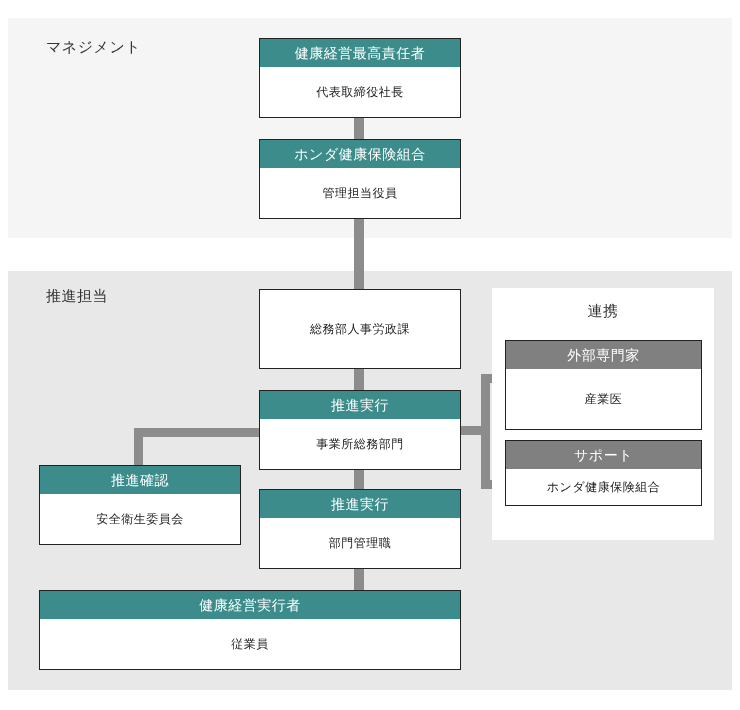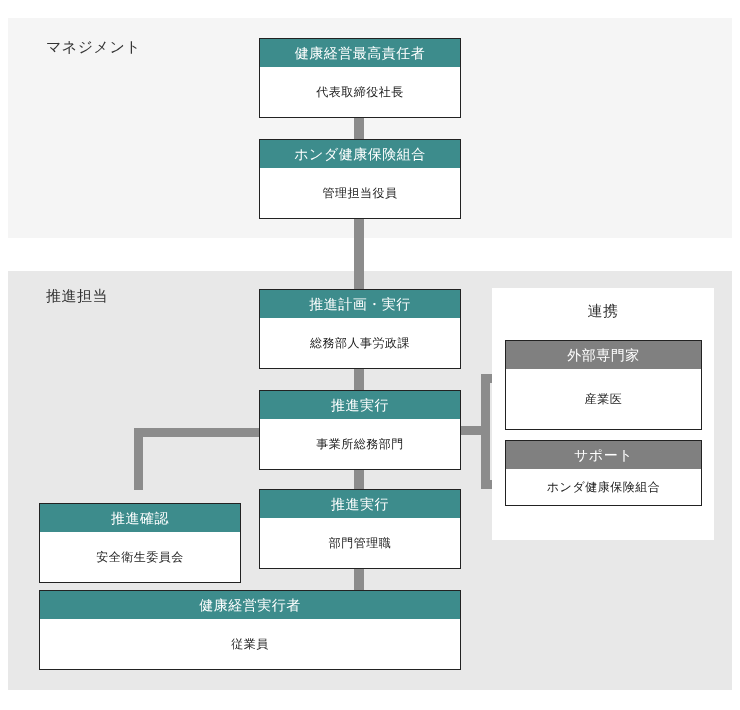--- a/index.html
+++ b/index.html
@@ -149,30 +149,29 @@
     <div class="node-head teal">健康経営最高責任者</div>
     <div class="node-body">代表取締役社長</div>
   </div>
 
   <div class="node-box" style="left:259px; top:139px; width:202px; height:80px;">
     <div class="node-head teal">ホンダ健康保険組合</div>
     <div class="node-body">管理担当役員</div>
   </div>
 
   <div class="node-box" style="left:259px; top:289px; width:202px; height:80px;">
-    <div class="node-head teal">推進計画・実行</div>
     <div class="node-body">総務部人事労政課</div>
   </div>
 
   <div class="node-box" style="left:259px; top:390px; width:202px; height:80px;">
     <div class="node-head teal">推進実行</div>
     <div class="node-body">事業所総務部門</div>
   </div>
 
-  <div class="node-box" style="left:39px; top:503px; width:202px; height:80px;">
+  <div class="node-box" style="left:39px; top:465px; width:202px; height:80px;">
     <div class="node-head teal">推進確認</div>
     <div class="node-body">安全衛生委員会</div>
   </div>
 
   <div class="node-box" style="left:259px; top:489px; width:202px; height:80px;">
     <div class="node-head teal">推進実行</div>
     <div class="node-body">部門管理職</div>
   </div>
 
   <div class="node-box" style="left:39px; top:590px; width:422px; height:80px;">

